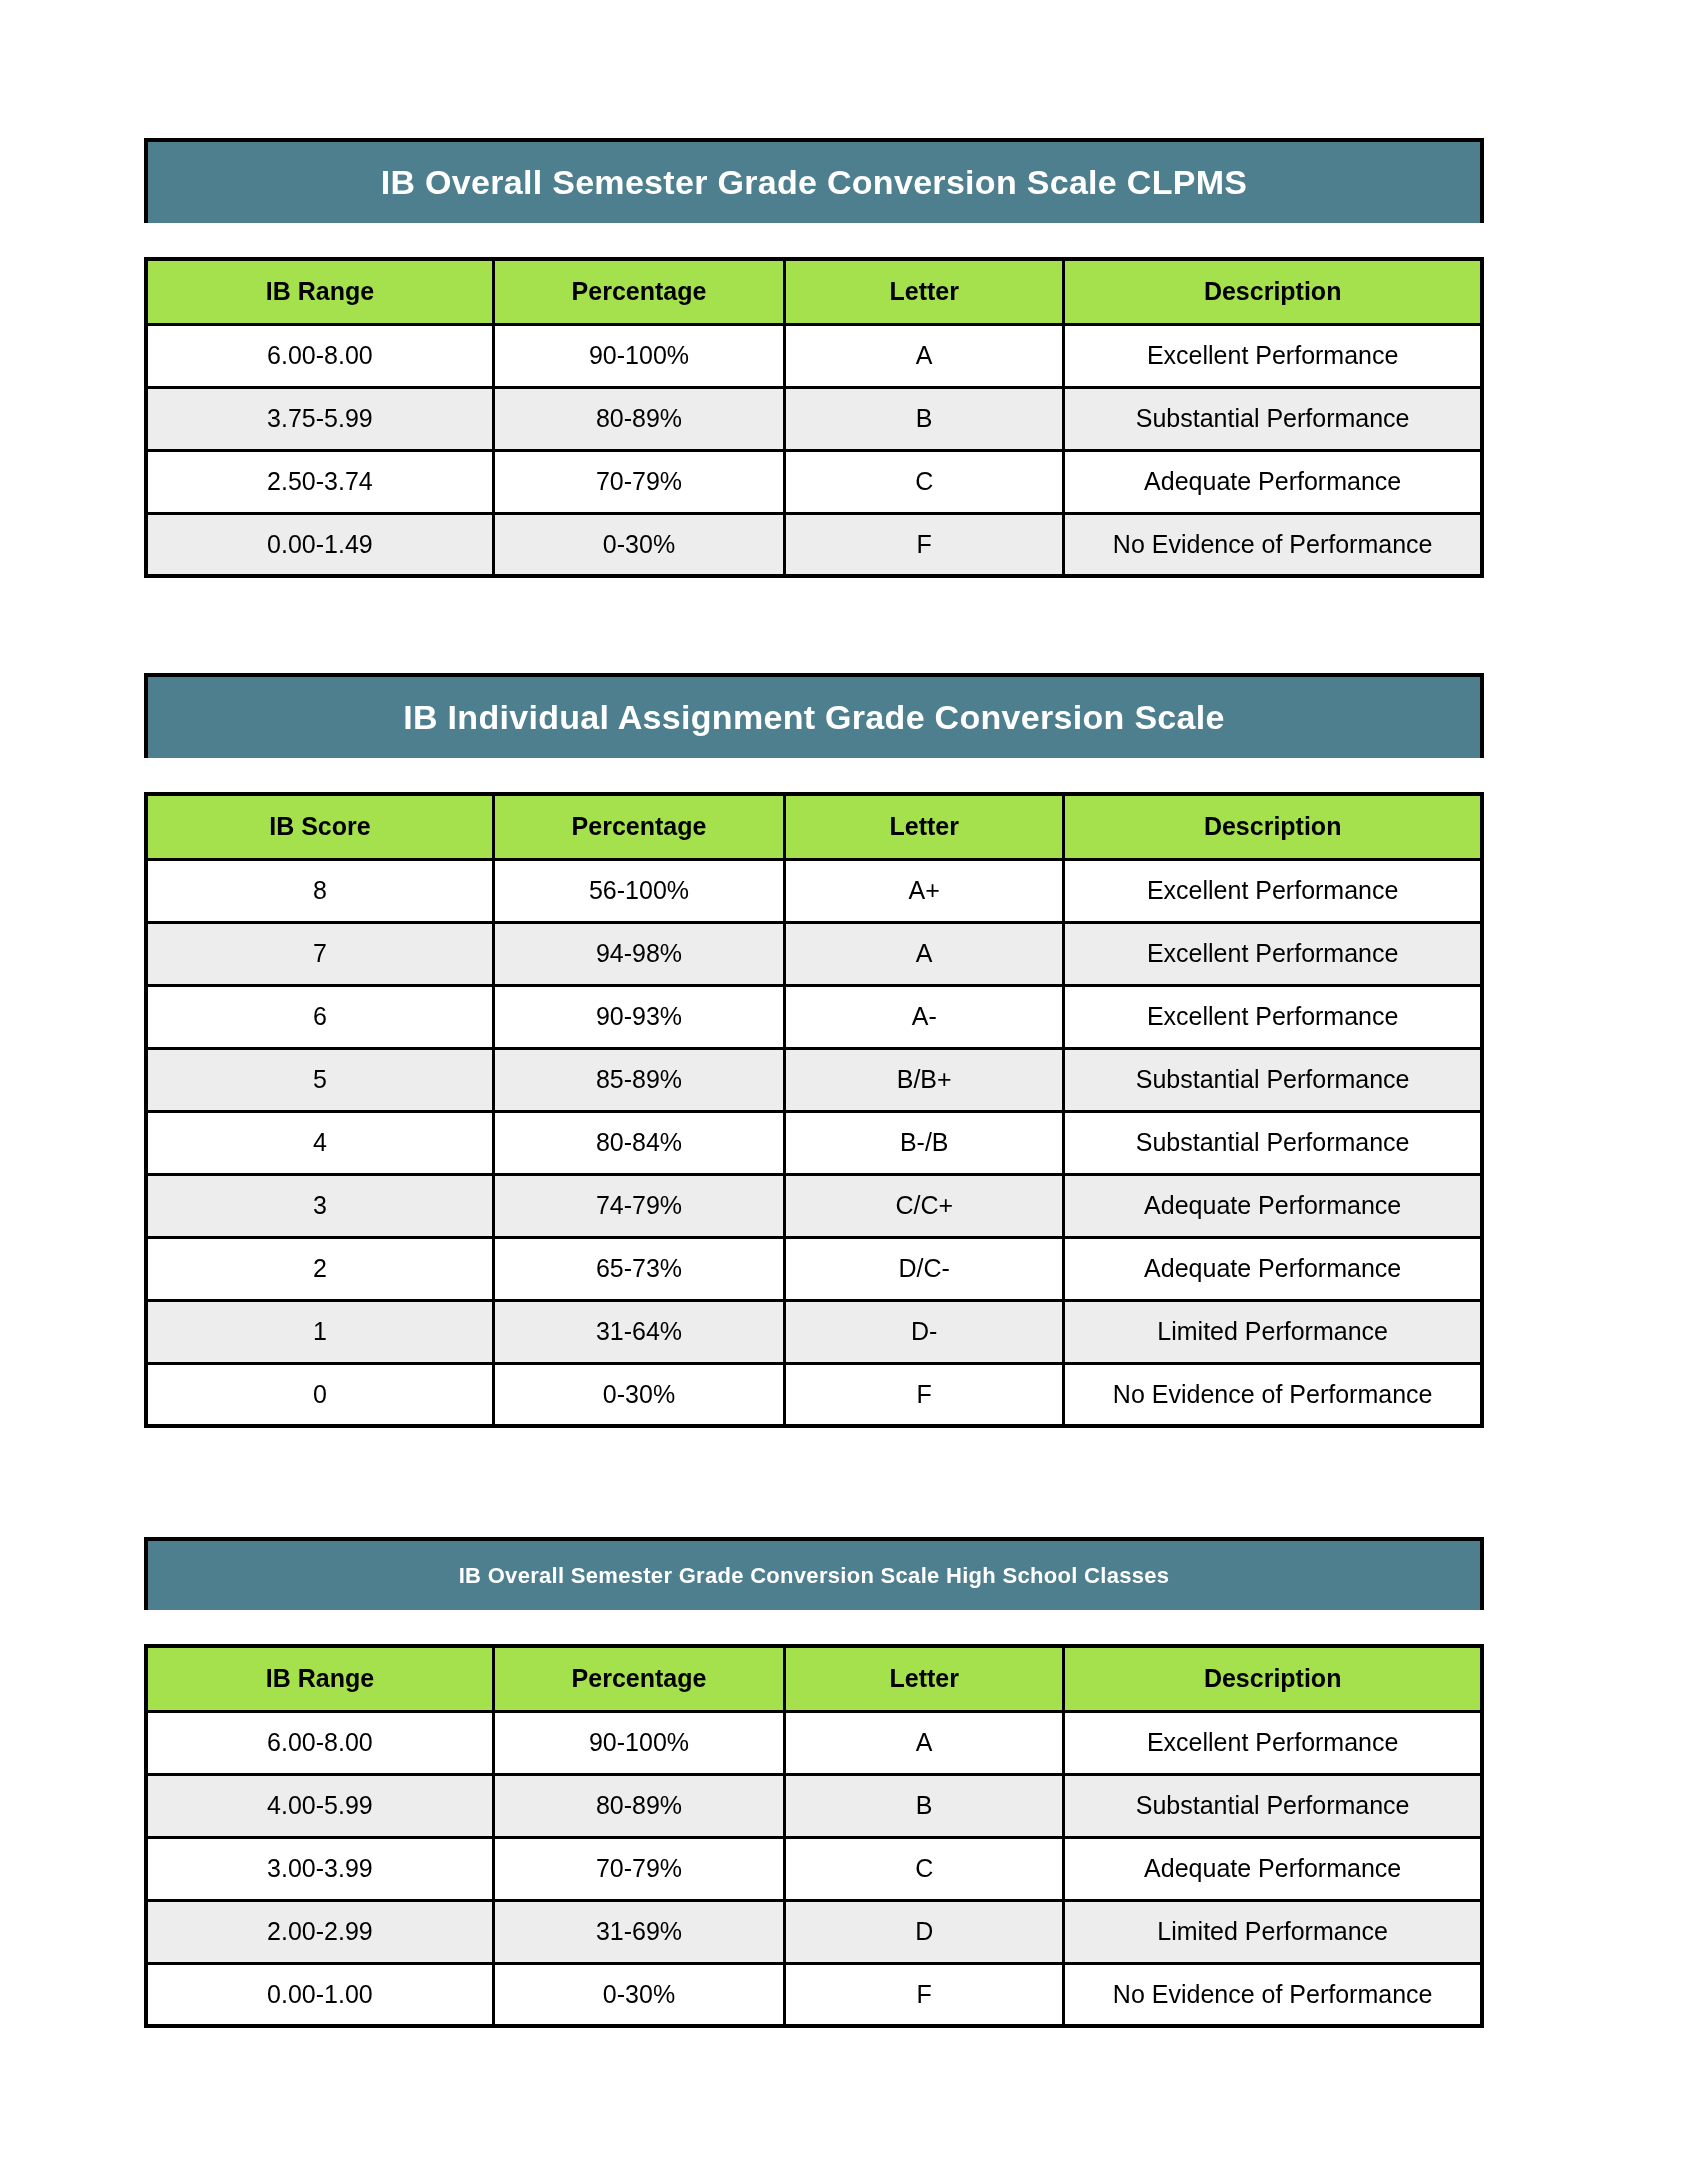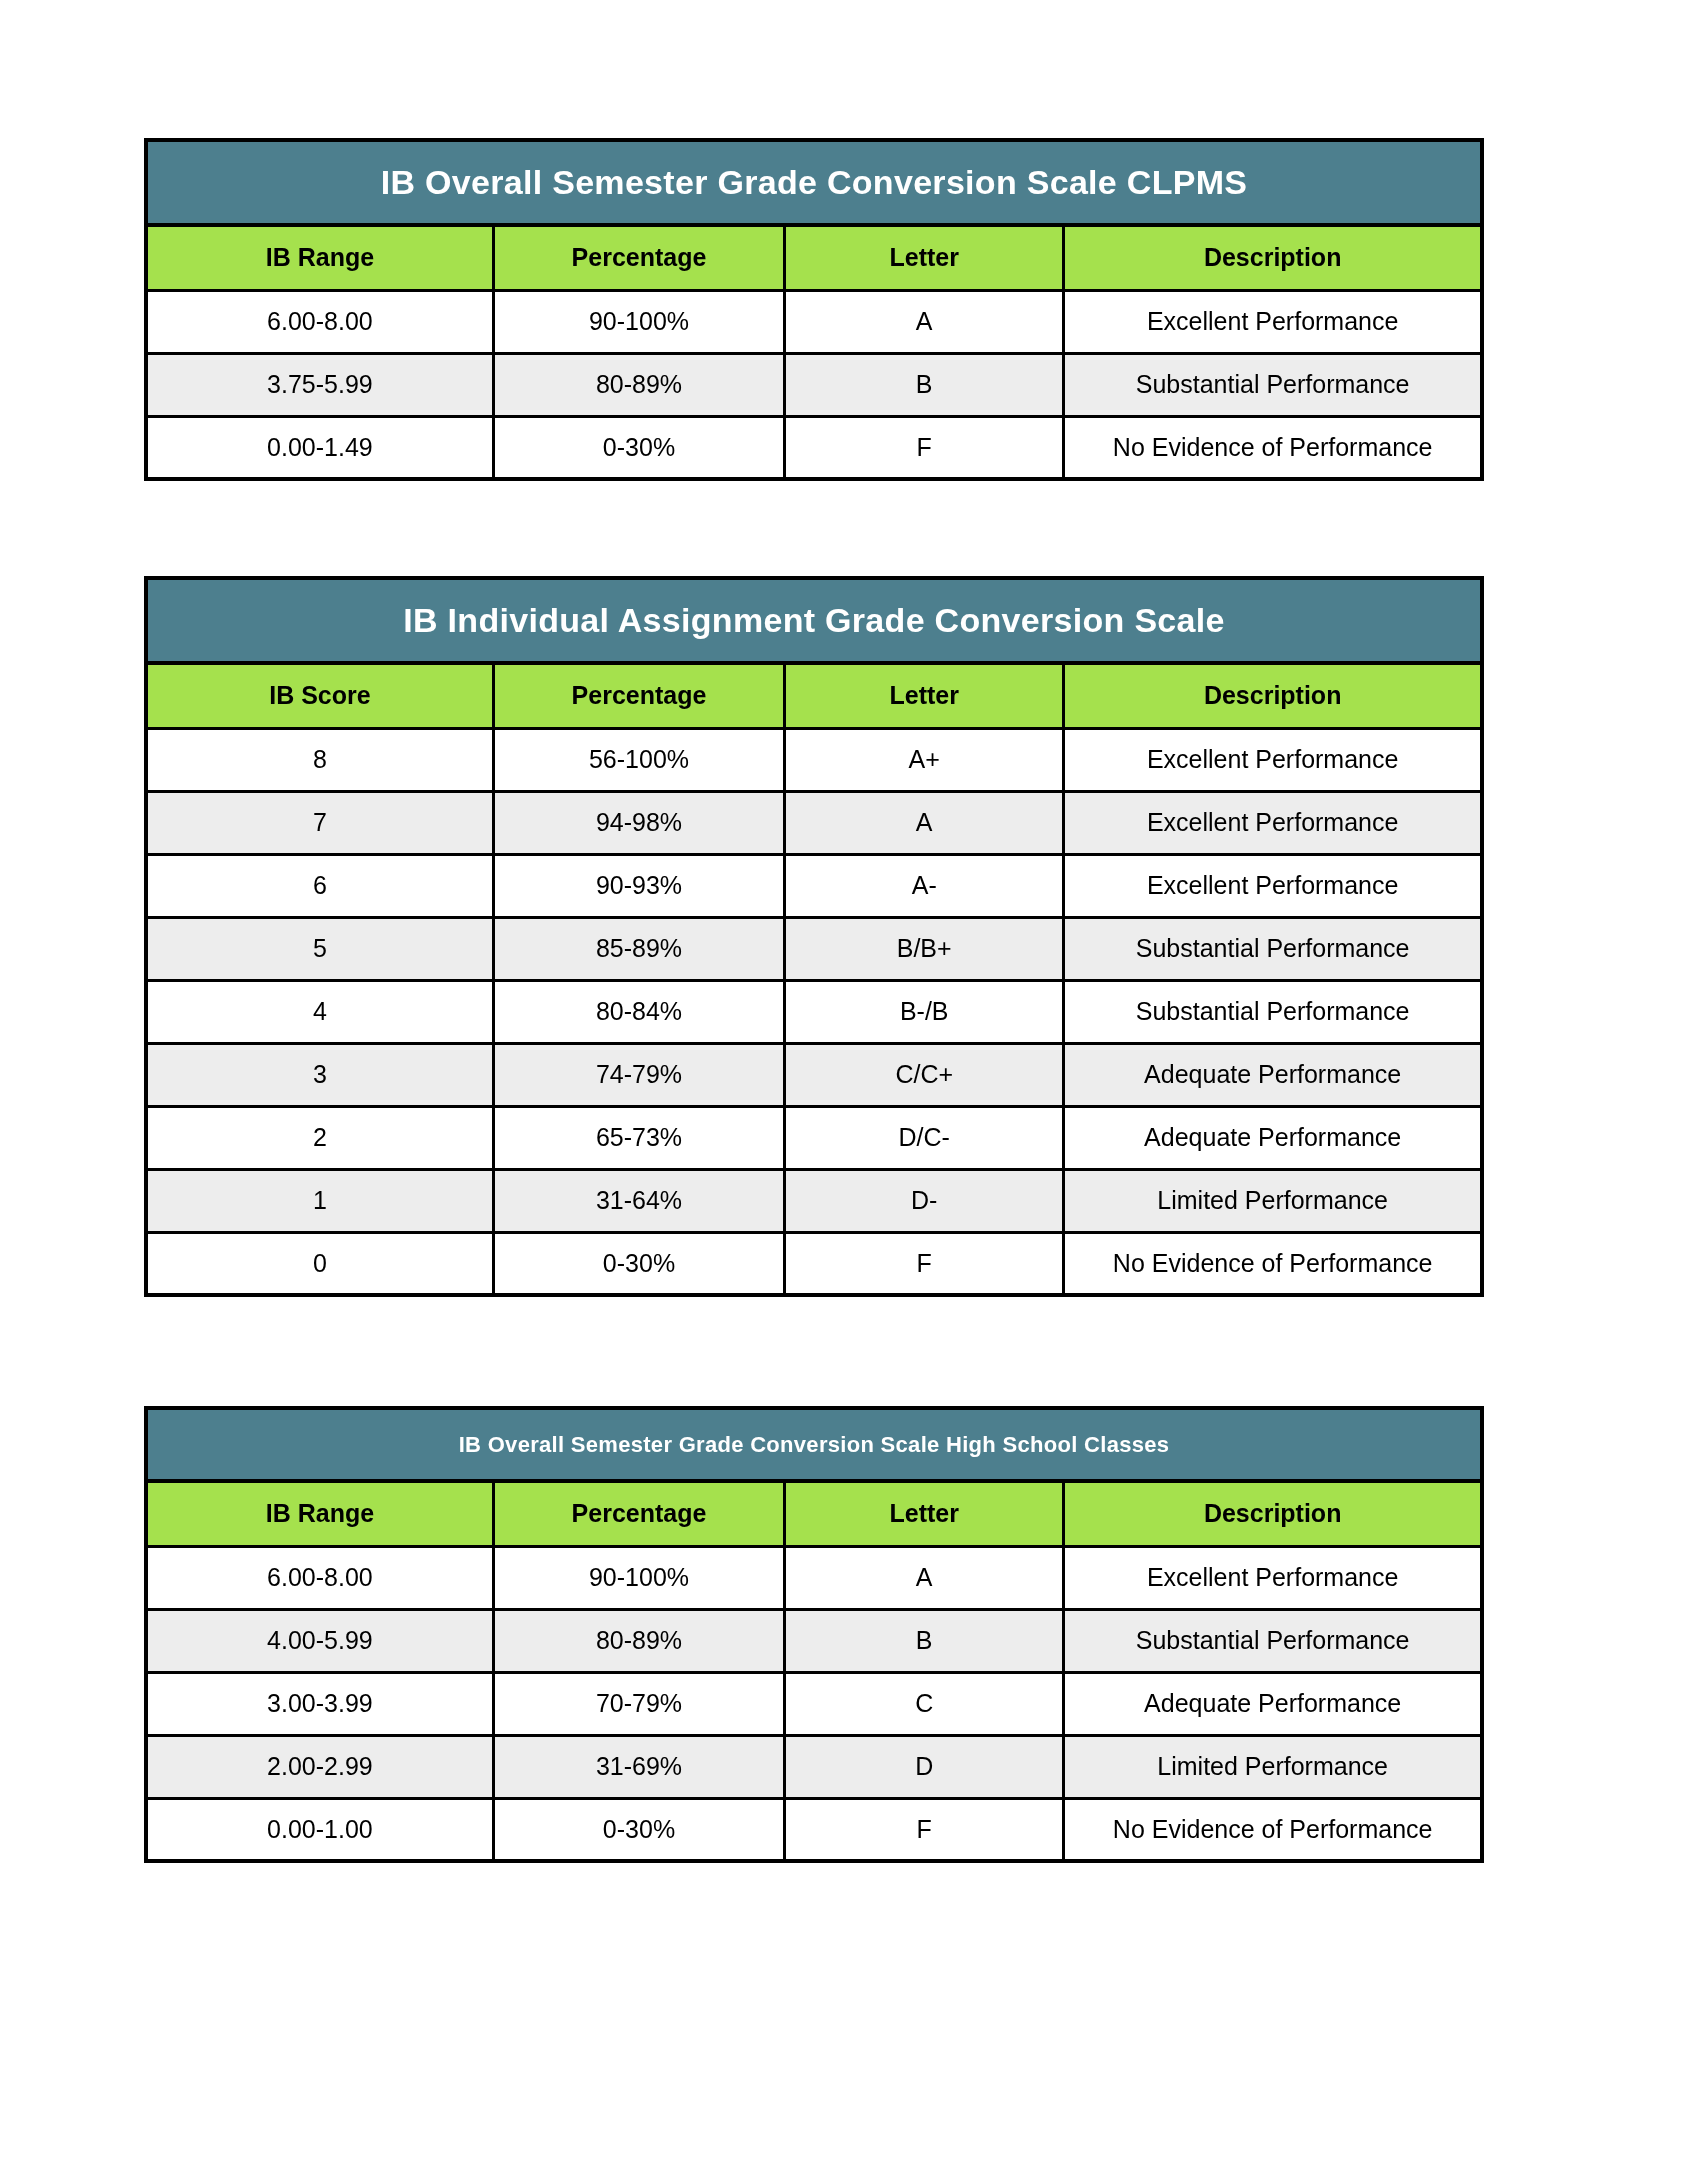--- a/index.html
+++ b/index.html
@@ -40,20 +40,21 @@
   .grade-section:nth-of-type(3) .table-title {
     font-size: 22px;
     height: 73px;
   }
 
   table.grade-table {
     width: 100%;
     border-collapse: collapse;
     table-layout: fixed;
     border: 4px solid #000000;
+    margin-top: 34px;
   }
   table.grade-table col.c1 { width: 26%; }
   table.grade-table col.c2 { width: 21.8%; }
   table.grade-table col.c3 { width: 20.9%; }
   table.grade-table col.c4 { width: 31.3%; }
 
   table.grade-table th,
   table.grade-table td {
     border: 3px solid #000000;
     text-align: center;
@@ -102,20 +103,26 @@
               <td>A</td>
               <td>Excellent Performance</td>
             </tr>
             <tr>
               <td>3.75-5.99</td>
               <td>80-89%</td>
               <td>B</td>
               <td>Substantial Performance</td>
             </tr>
             <tr>
+              <td>2.50-3.74</td>
+              <td>70-79%</td>
+              <td>C</td>
+              <td>Adequate Performance</td>
+            </tr>
+            <tr>
               <td>0.00-1.49</td>
               <td>0-30%</td>
               <td>F</td>
               <td>No Evidence of Performance</td>
             </tr>
           </tbody>
       </table>
     </section>
 
     <section class="grade-section">

